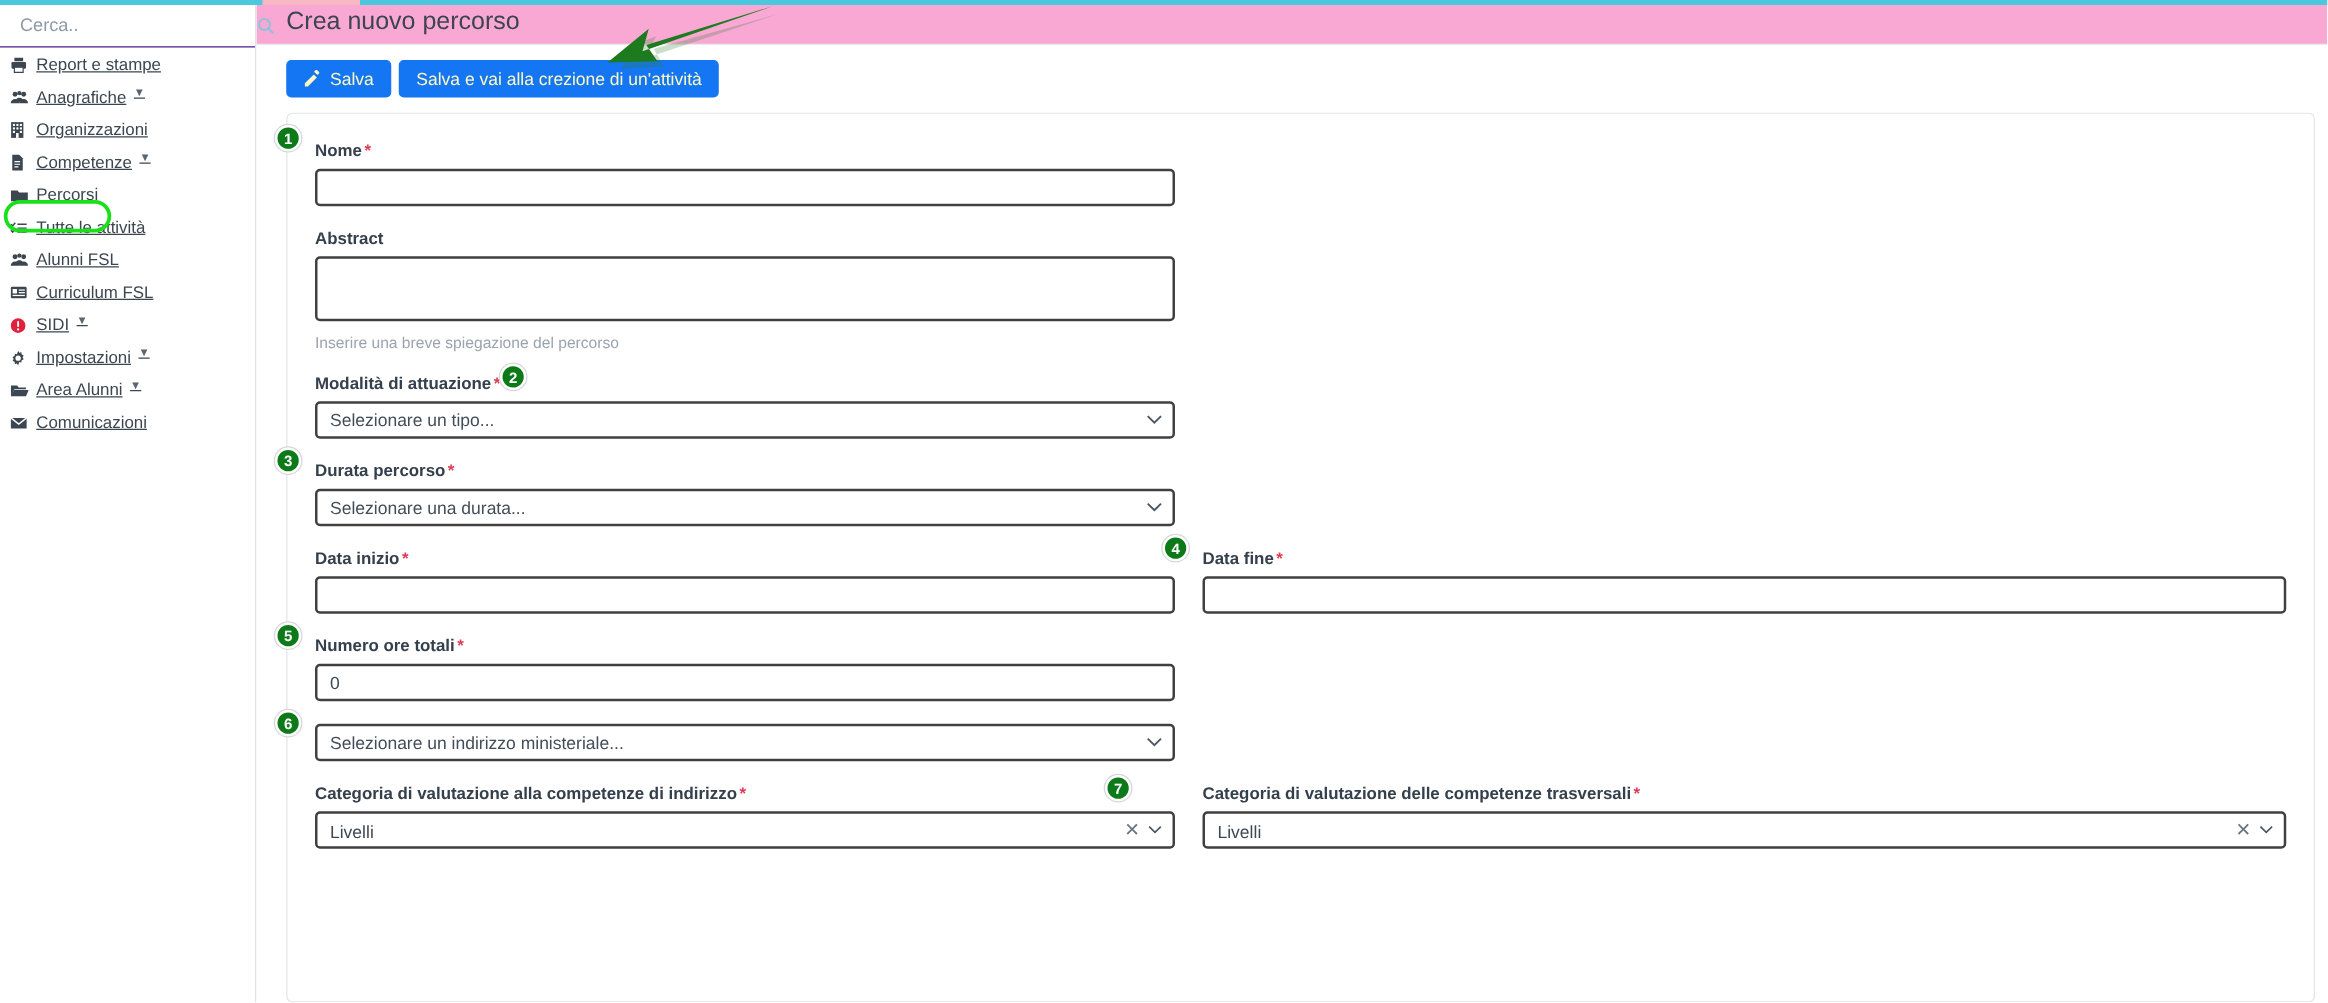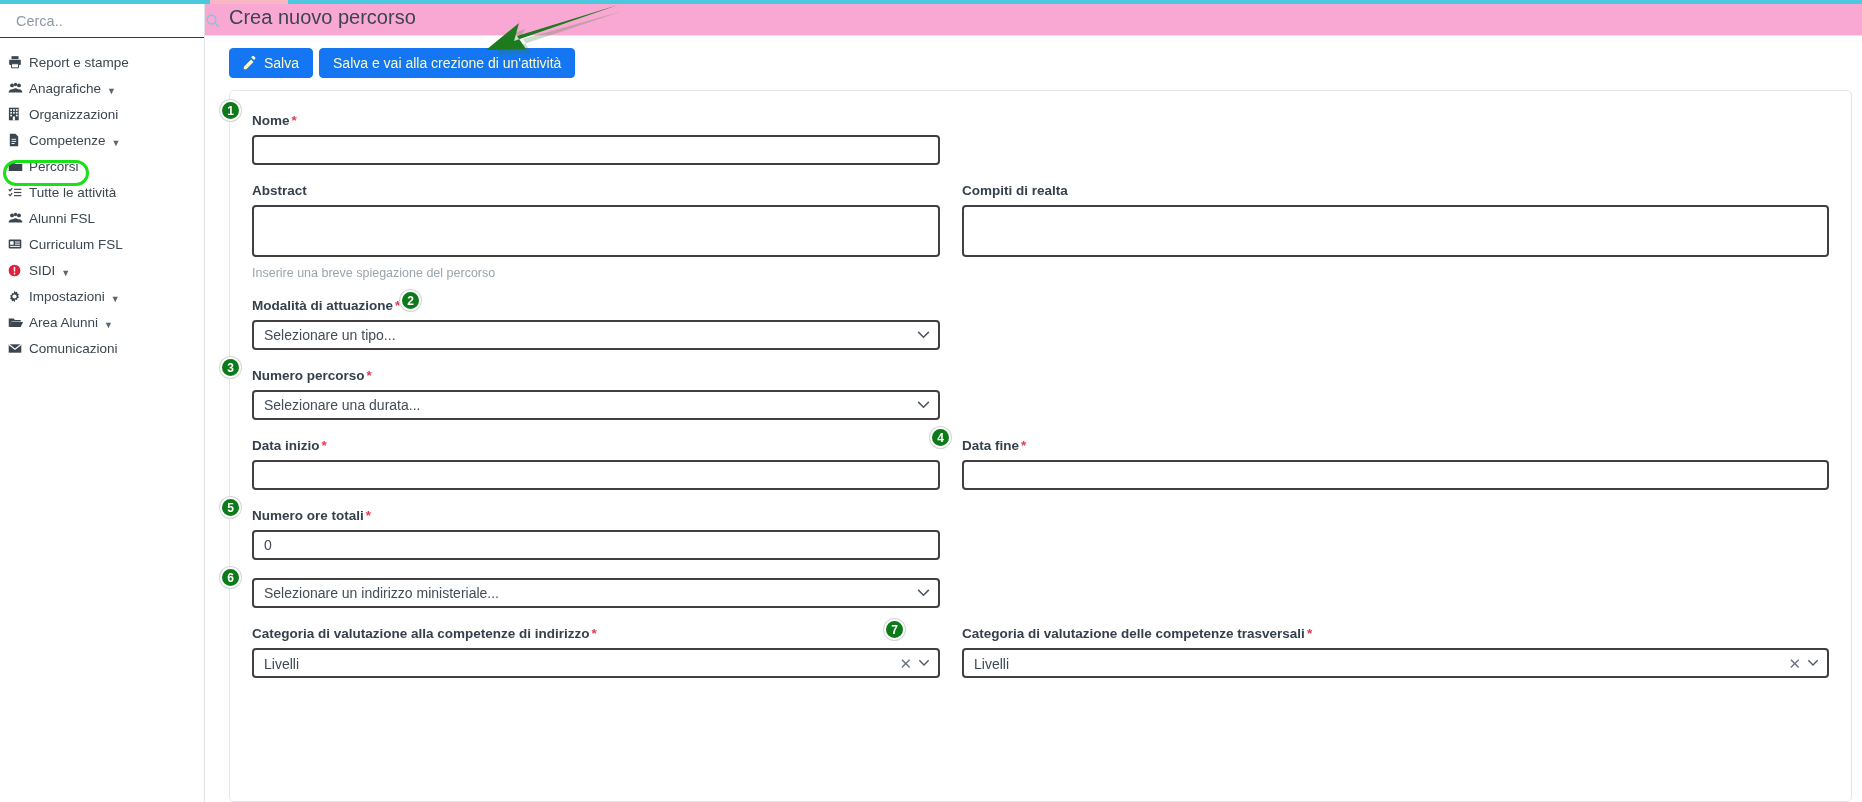--- a/index.html
+++ b/index.html
@@ -41,27 +41,28 @@
     border: 0; outline: 0; flex: 1;
     font-size: 14.5px; color: #4a5560;
     font-family: "Liberation Sans", sans-serif;
     background: transparent;
   }
   .search-box input::placeholder { color: #8d99a5; }
   .search-icon { color: #7ec6dd; display: flex; align-items: center; }
 
   .nav { padding-top: 6px; }
   .nav-item {
-    display: flex; align-items: flex-end;
+    display: flex; align-items: flex-start;
     height: 26px;
     padding-left: 8px;
     font-size: 13.5px;
     color: #3b4650;
     cursor: pointer;
     white-space: nowrap;
+    text-decoration: underline;
   }
   .nav-item .ico {
     width: 20px; min-width: 20px; height: 16px;
     display: flex; align-items: center; justify-content: flex-start;
     color: #3b4650;
   }
   .nav-item .lbl { margin-left: 1px; }
   .nav-item .caret {
     margin-left: 6px; font-size: 9px; color: #5b6670; line-height: 1;
   }
@@ -419,28 +420,20 @@
         <div class="row">
           <div class="col">
             <div class="fgroup">
               <label class="flabel">
                 <span>Abstract</span>
               </label>
               <textarea class="ftextarea" style=""></textarea>
               <div class="help">Inserire una breve spiegazione del percorso</div>
             </div>
           </div>
-          <div class="col-wide">
-            <div class="fgroup">
-              <label class="flabel">
-                <span>Compiti di realta</span>
-              </label>
-              <textarea class="ftextarea" style=""></textarea>
-            </div>
-          </div>
         </div>
 
         <div class="row">
           <div class="col">
             <div class="fgroup">
               <label class="flabel">
                 <span>Modalità di attuazione</span><span class="req">*</span>
                 <span class="badge" style="left:148px; top:-8px;">2</span>
               </label>
               <div class="selectwrap">
@@ -456,21 +449,21 @@
             </div>
           </div>
           <div class="col-wide"></div>
         </div>
 
         <div class="row">
           <div class="col">
             <div class="fgroup">
               <div class="badge" style="left:-32px; top:-11px;">3</div>
               <label class="flabel">
-                <span>Numero percorso</span><span class="req">*</span>
+                <span>Durata percorso</span><span class="req">*</span>
               </label>
               <div class="selectwrap">
                 <select class="fselect">
                   <option>Selezionare una durata...</option>
                 </select>
                 <span class="chev">
                   <svg width="13" height="8" viewBox="0 0 14 9" fill="none" stroke="currentColor" stroke-width="1.7">
                       <path d="M1 1l6 6 6-6"></path>
                     </svg>
                 </span>

